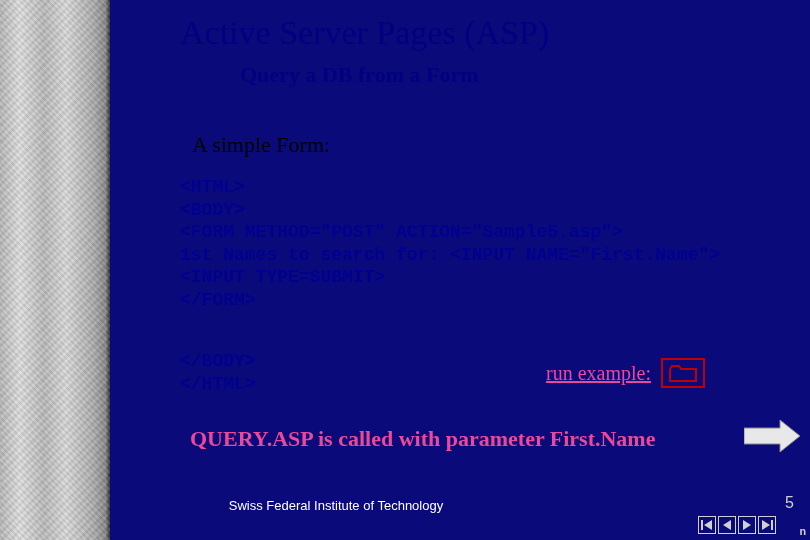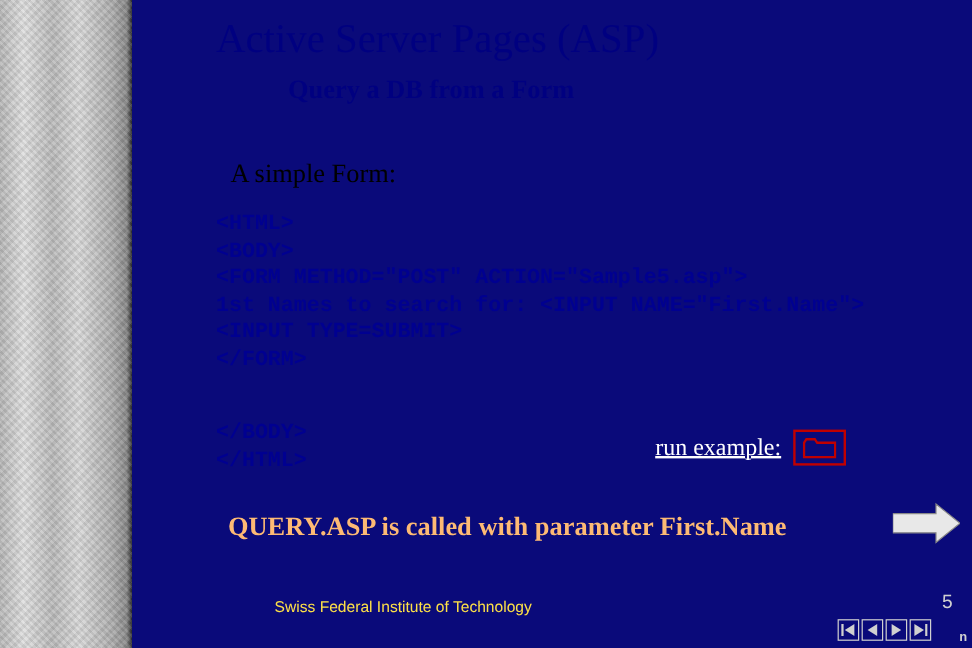--- a/index.html
+++ b/index.html
@@ -65,50 +65,50 @@
     white-space: pre;
   }
   .run-example {
     position: absolute;
     left: 546px; top: 358px;
     display: flex;
     align-items: center;
   }
   .run-link {
     font-size: 20px;
-    color: #ffffff;
+    color: #ec4899;
     text-decoration: underline;
     margin-right: 10px;
   }
   .run-icon-box {
     width: 44px; height: 30px;
     border: 2px solid #c00000;
     display: flex;
     align-items: center;
     justify-content: center;
   }
   .result-line {
     position: absolute;
     left: 190px; top: 426px;
     font-size: 22px;
     font-weight: 700;
-    color: #fdba74;
+    color: #ec4899;
   }
   .arrow-box {
     position: absolute;
     left: 744px; top: 418px;
     width: 56px; height: 36px;
   }
   .footer-inst {
     position: absolute;
     left: 0; width: 672px; top: 498px;
     text-align: center;
     font-family: Arial, Helvetica, sans-serif;
     font-size: 13px;
-    color: #fde047;
+    color: #ffffff;
   }
   .slide-num {
     position: absolute;
     right: 16px; top: 494px;
     font-family: Arial, Helvetica, sans-serif;
     font-size: 16px;
     color: #d0d0d0;
   }
   .nav-controls {
     position: absolute;

